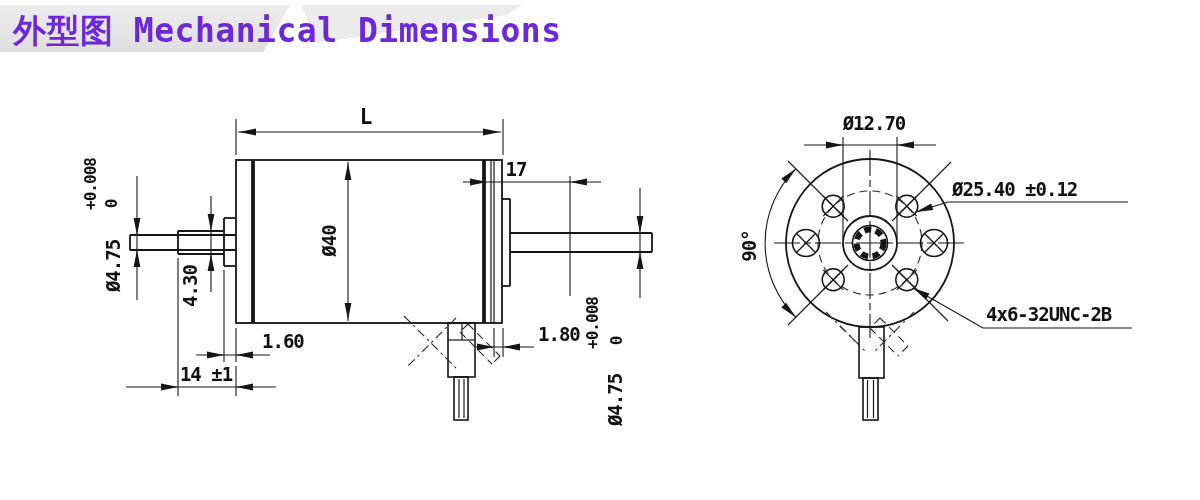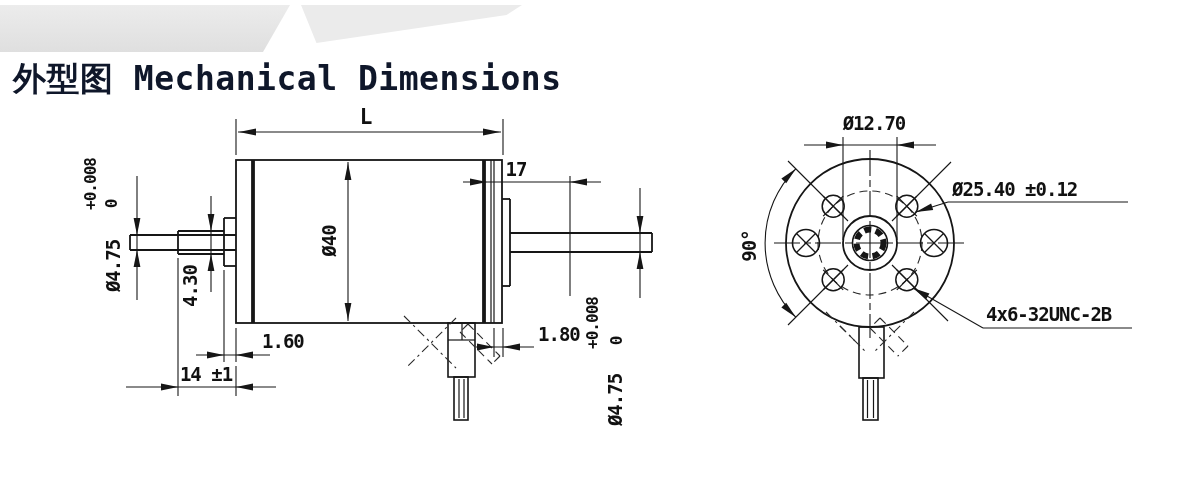--- a/index.html
+++ b/index.html
@@ -13,21 +13,21 @@
     clip-path:polygon(0 0,290px 0,263px 47px,0 47px);
   }
   .banner-wedge{
     position:absolute;left:301px;top:5px;width:221px;height:38px;
     background:#ebebeb;
     clip-path:polygon(0 0,100% 0,93% 26%,7% 100%);
   }
   .page-title{
     position:absolute;left:13px;top:9px;
     font:bold 33px "DejaVu Sans Mono","DejaVu Sans",sans-serif;
-    letter-spacing:0.5px;color:#0f172a;white-space:nowrap;margin-top:48px;
+    letter-spacing:0.5px;color:#6d28d9;white-space:nowrap;
   }
   svg{position:absolute;left:0;top:0;}
   .ol{stroke:#161616;stroke-width:1.8;fill:none;}
   .thin{stroke:#161616;stroke-width:1.2;fill:none;}
   .thick{stroke:#161616;stroke-width:3.8;fill:none;}
   .dimline{stroke:#161616;stroke-width:1.1;fill:none;}
   .phantom{stroke:#2a2a2a;stroke-width:1.1;fill:none;stroke-dasharray:9 4 2.5 4;}
   .dashed{stroke:#2a2a2a;stroke-width:1.1;fill:none;stroke-dasharray:8 5;}
   .center{stroke:#161616;stroke-width:1.1;fill:none;stroke-dasharray:26 4 7 4;}
   .dim{font:bold 19px "DejaVu Sans Mono",monospace;fill:#111;letter-spacing:-1px;}

